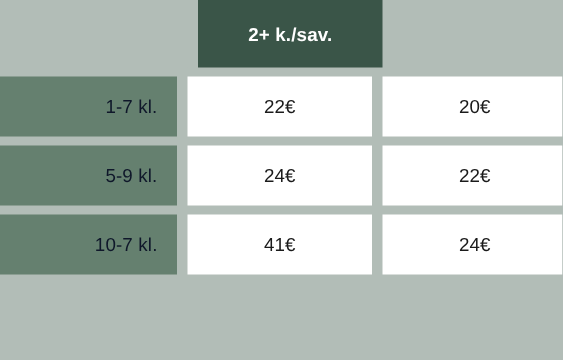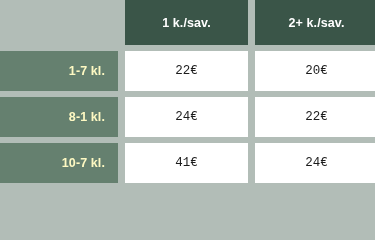--- a/index.html
+++ b/index.html
@@ -49,22 +49,22 @@
     display: flex;
     align-items: center;
     justify-content: flex-end;
     padding-right: 13px;
   }
   .corner-cell {
     background: #b2bdb7;
   }
   .rowhead-filled {
     background: #65806f;
-    color: #fef9c3;
-    font-weight: bold;
+    color: #0f172a;
+    font-weight: normal;
     font-size: 12.5px;
     letter-spacing: 0.1px;
   }
 
   .col-gap {
     width: 7px;
     flex: 0 0 7px;
     background: #b2bdb7;
   }
 
@@ -81,50 +81,48 @@
     color: #ffffff;
     font-weight: bold;
     font-size: 12.5px;
     letter-spacing: 0.1px;
   }
   .value-cell {
     background: #ffffff;
     color: #1b1b1b;
     font-size: 12.5px;
     font-weight: normal;
-    font-family: Liberation Mono, monospace;
   }
 </style>
 </head>
 <body>
 
 <div class="pricing-table">
 
   <div class="table-row header-row">
     <div class="rowhead-cell corner-cell"></div>
     <div class="col-gap"></div>
-    <div class="data-cell header-cell">1 k./sav.</div>
     <div class="col-gap"></div>
     <div class="data-cell header-cell">2+ k./sav.</div>
   </div>
 
   <div class="row-gap"></div>
 
   <div class="table-row body-row">
     <div class="rowhead-cell rowhead-filled">1-7 kl.</div>
     <div class="col-gap"></div>
     <div class="data-cell value-cell">22€</div>
     <div class="col-gap"></div>
     <div class="data-cell value-cell">20€</div>
   </div>
 
   <div class="row-gap"></div>
 
   <div class="table-row body-row">
-    <div class="rowhead-cell rowhead-filled">8-1 kl.</div>
+    <div class="rowhead-cell rowhead-filled">5-9 kl.</div>
     <div class="col-gap"></div>
     <div class="data-cell value-cell">24€</div>
     <div class="col-gap"></div>
     <div class="data-cell value-cell">22€</div>
   </div>
 
   <div class="row-gap"></div>
 
   <div class="table-row body-row">
     <div class="rowhead-cell rowhead-filled">10-7 kl.</div>

